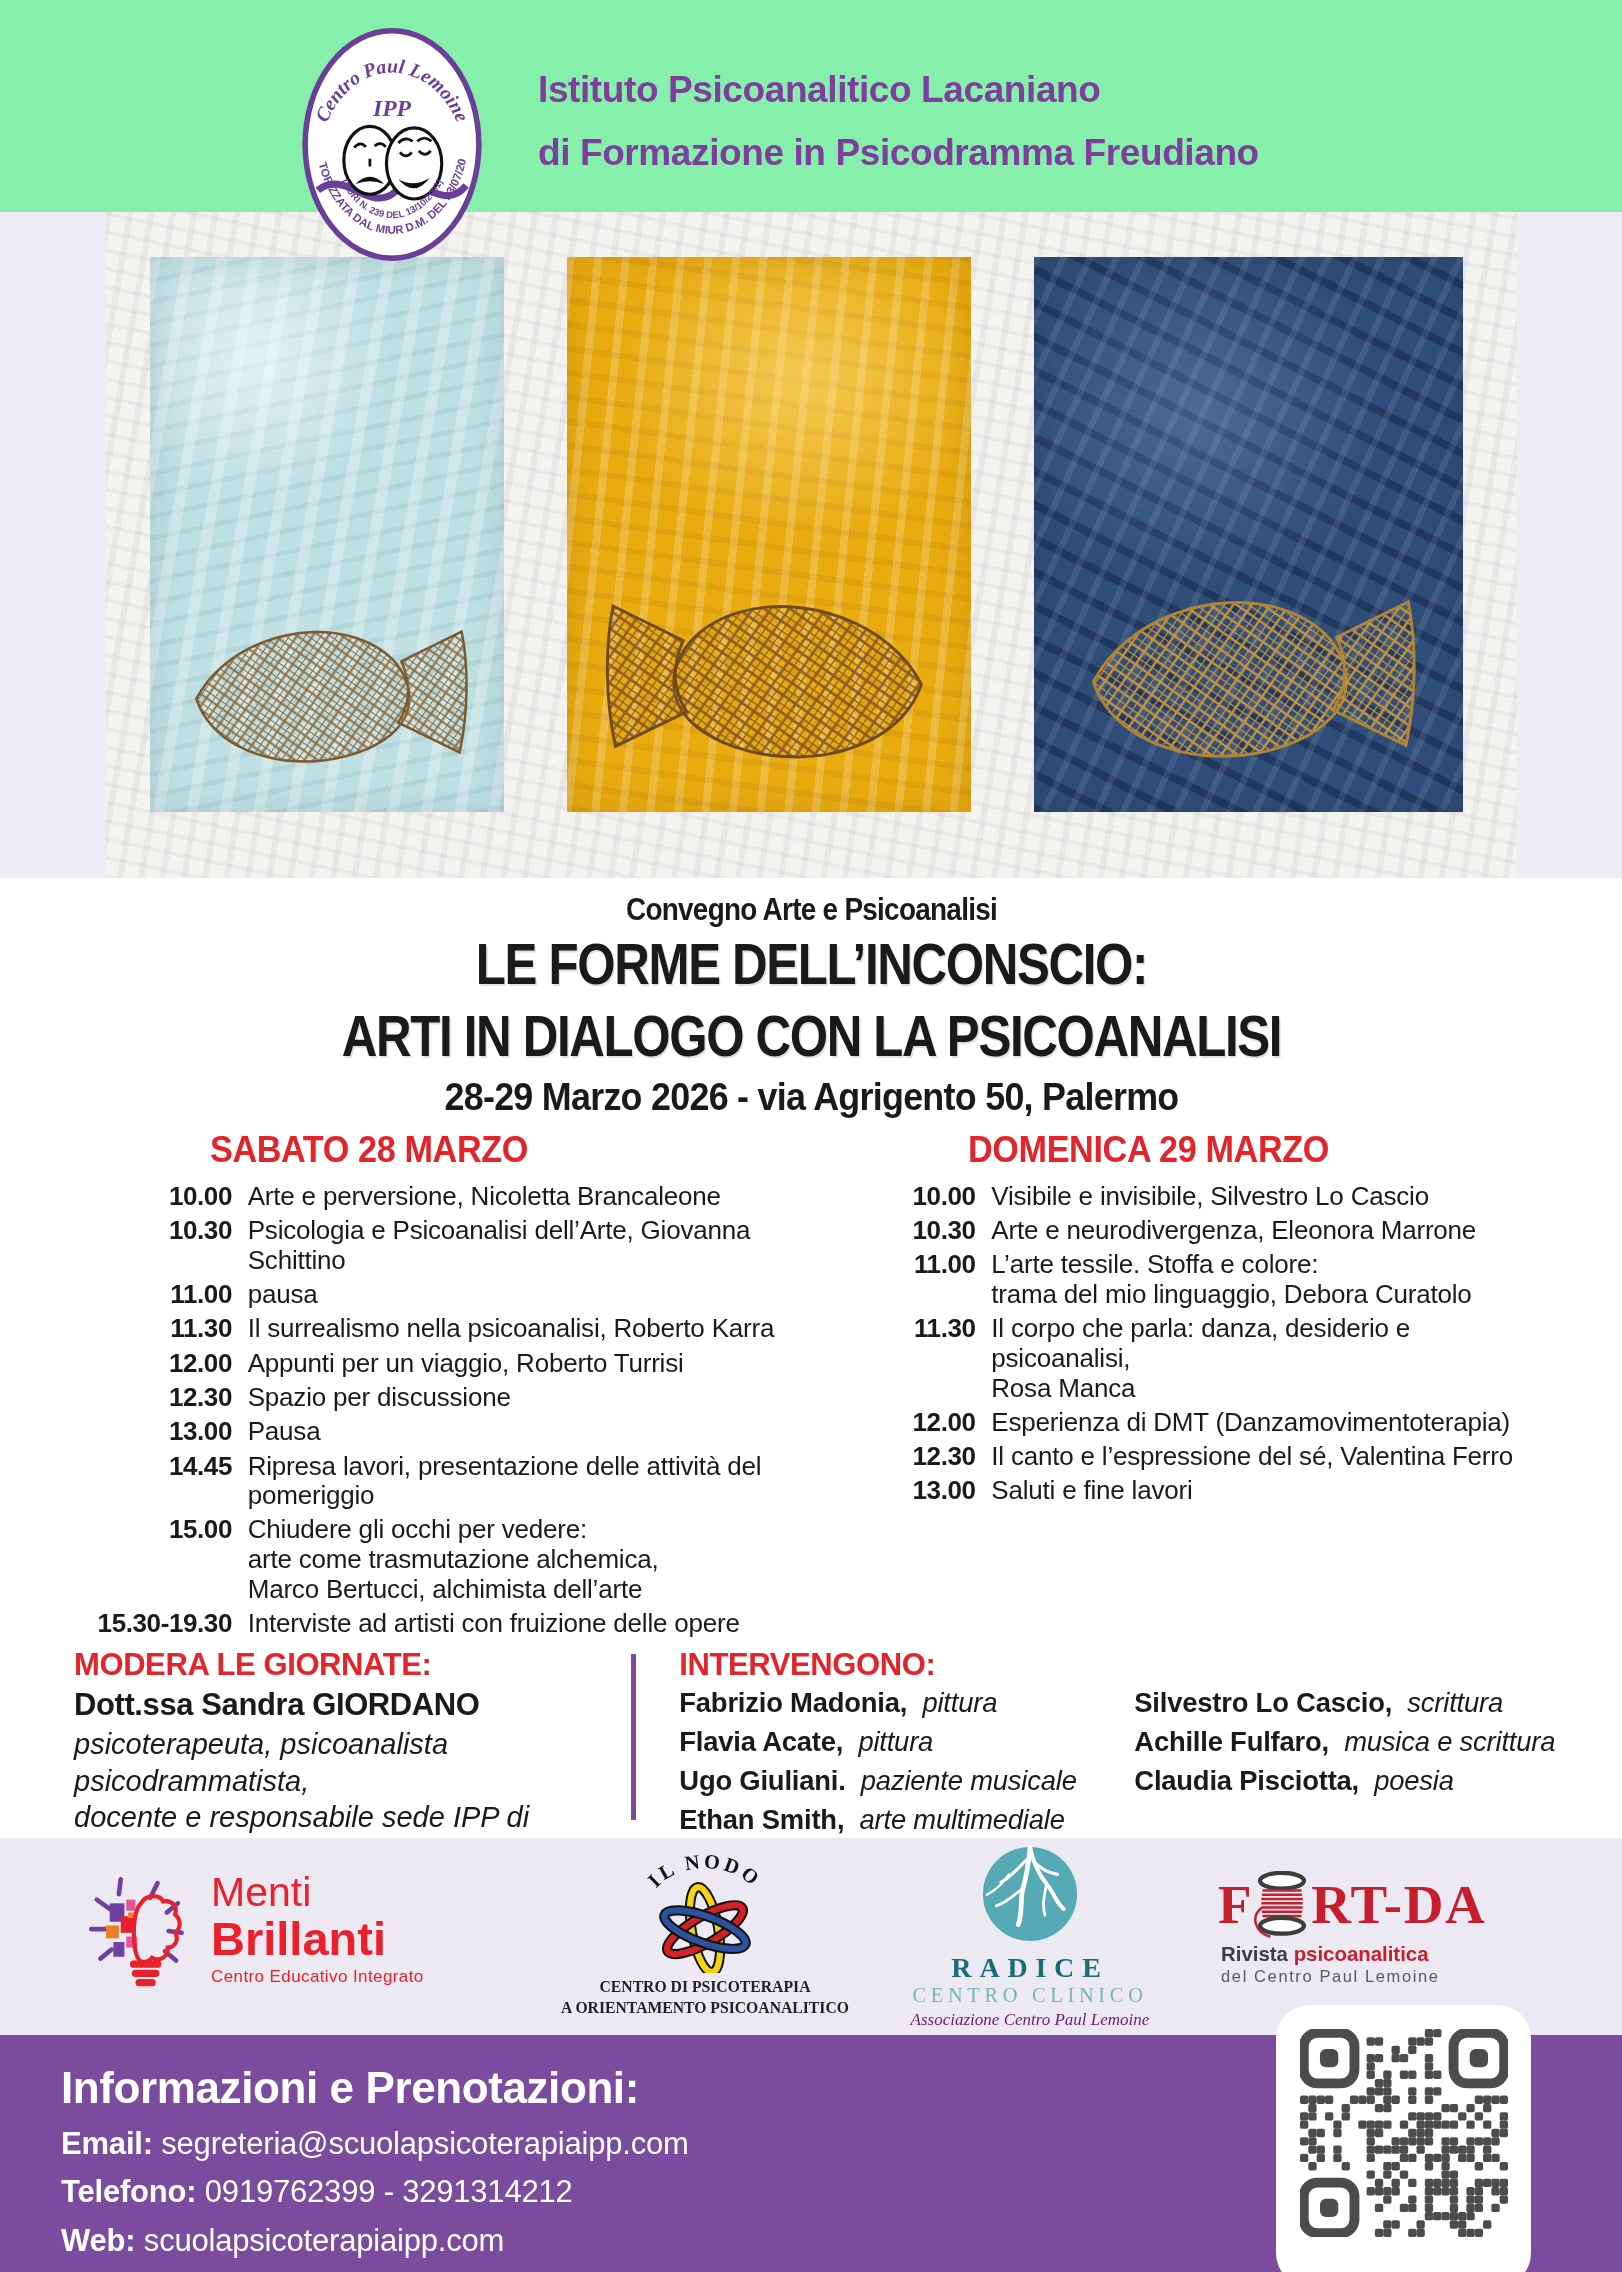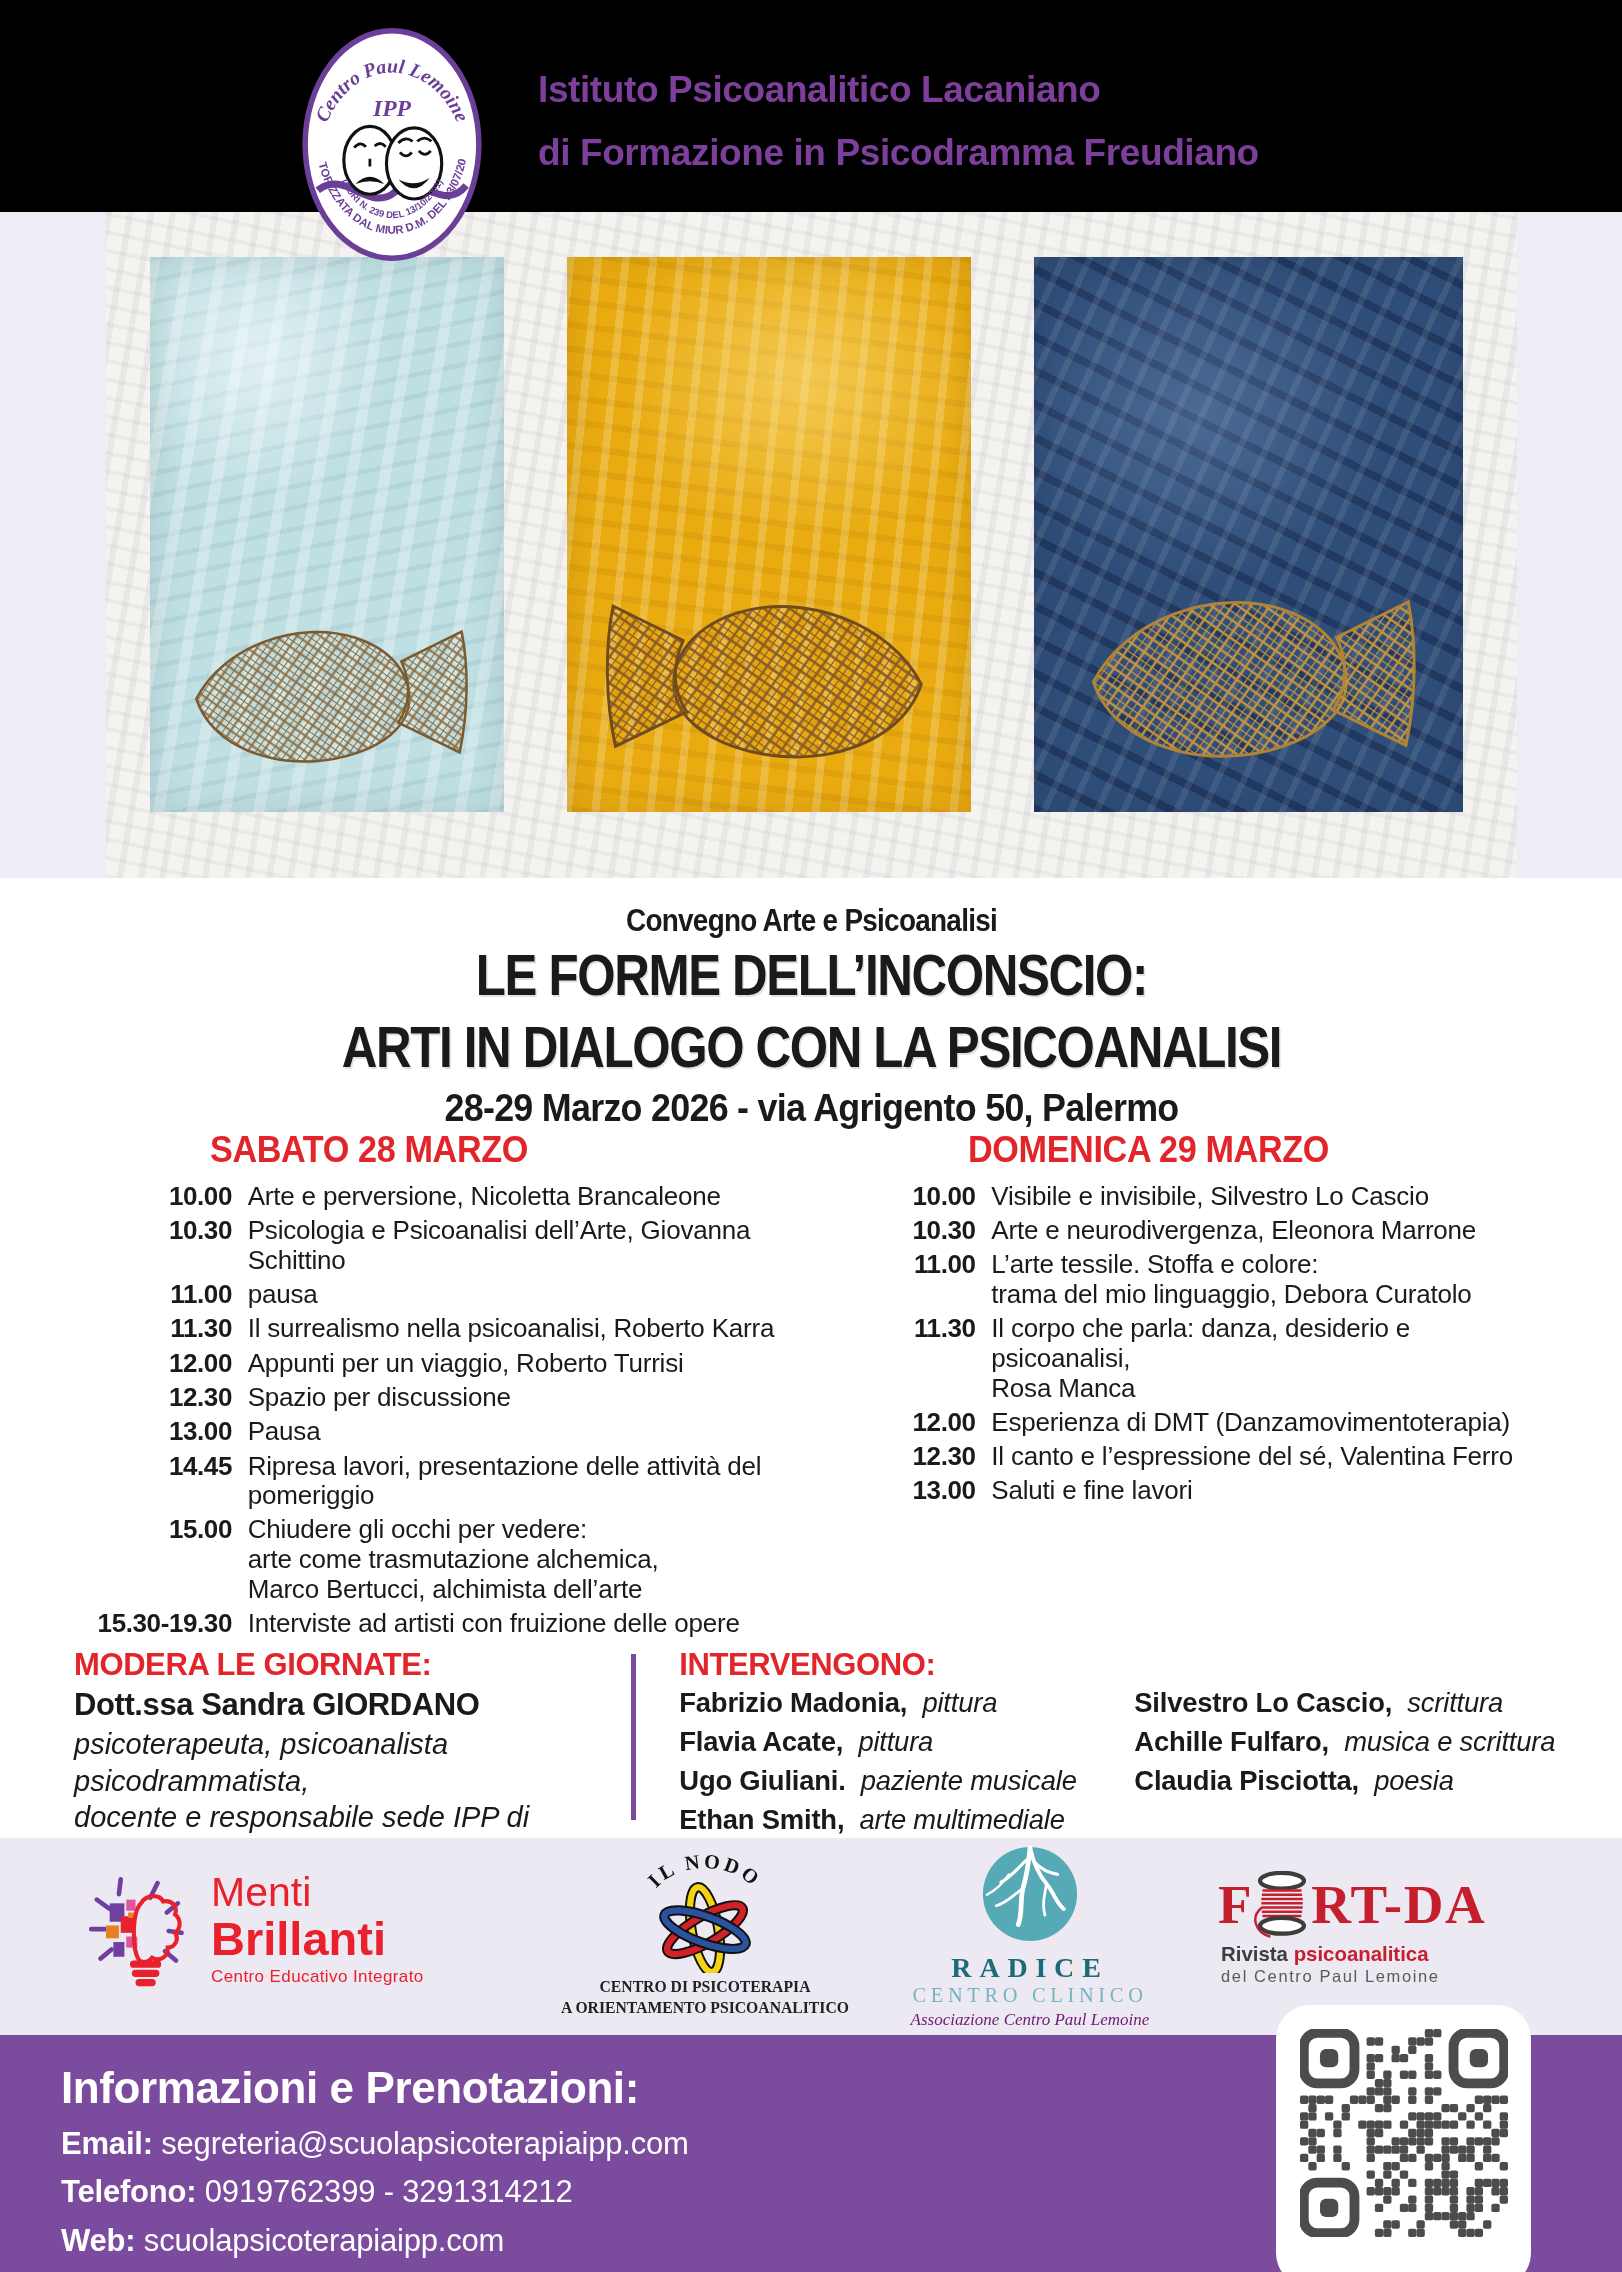--- a/index.html
+++ b/index.html
@@ -1,20 +1,20 @@
 <!DOCTYPE html>
 <html style="font-size:12.5px"><head>
 <meta charset="utf-8">
 <style>
   html,body{margin:0;padding:0;}
   .page{width:1623px;height:2273px;position:relative;overflow:hidden;background:#efecf5;
         font-family:"Liberation Sans",sans-serif;color:#1a1a1a;}
 
   
-  .header{height:212px;background:#000000;position:relative;}
+  .header{height:212px;background:#86efac;position:relative;}
   .org-title{position:absolute;left:538px;top:58px;font-size:37px;font-weight:700;
              color:#7e3f9c;line-height:63px;letter-spacing:-0.4px;}
   .logo{position:absolute;left:302px;top:27px;width:180px;height:235px;z-index:6;}
 
   
   .art-band{height:666px;display:flex;justify-content:center;}
   .art{width:1411px;box-sizing:border-box;padding:45px 44px 66px;display:flex;gap:63px;
        background:
          repeating-linear-gradient(100deg, rgba(165,165,180,.14) 0 6.3px, transparent 6.3px 21px),
          repeating-linear-gradient(12deg, rgba(130,140,170,.09) 0 3.9px, transparent 3.9px 18px),
@@ -32,21 +32,21 @@
       repeating-linear-gradient(96deg, rgba(255,255,255,.20) 0 7.8px, transparent 7.8px 27.4px),
       repeating-linear-gradient(8deg, rgba(150,92,0,.12) 0 6.3px, transparent 6.3px 24px),
       #e9ab10;}
   .panel-navy{width:429px;background:
       radial-gradient(ellipse 72% 50% at 38% 28%, rgba(165,195,235,.25), transparent 62%),
       repeating-linear-gradient(115deg, rgba(255,255,255,.09) 0 6.3px, transparent 6.3px 24px),
       repeating-linear-gradient(27deg, rgba(0,5,35,.28) 0 7.8px, transparent 7.8px 30px),
       #2e4d78;}
 
   
-  .title-block{height:235px;background:#fff;text-align:center;box-sizing:border-box;padding-top:25px;}
+  .title-block{height:235px;background:#fff;text-align:center;box-sizing:border-box;padding-top:14px;}
   .kicker{font-size:31px;font-weight:700;letter-spacing:-0.8px;transform:scaleX(.9);}
   .big-title{font-size:58px;font-weight:700;letter-spacing:-1.6px;line-height:72px;
              transform:scaleX(.85);white-space:nowrap;text-shadow:1.6px 2.4px 0 rgba(0,0,0,.12);}
   .date-line{font-size:39px;font-weight:600;letter-spacing:-0.8px;transform:scaleX(.92);margin-top:3.1px;}
 
   
   .schedule{height:521px;background:#fff;display:flex;box-sizing:border-box;padding:15.7px 0 0 71px;}
   .day{width:744px;}
   .day-heading{color:#e2252b;font-size:36px;font-weight:700;letter-spacing:-0.4px;
                width:596px;text-align:center;margin-bottom:11px;transform:scaleX(.95);}

